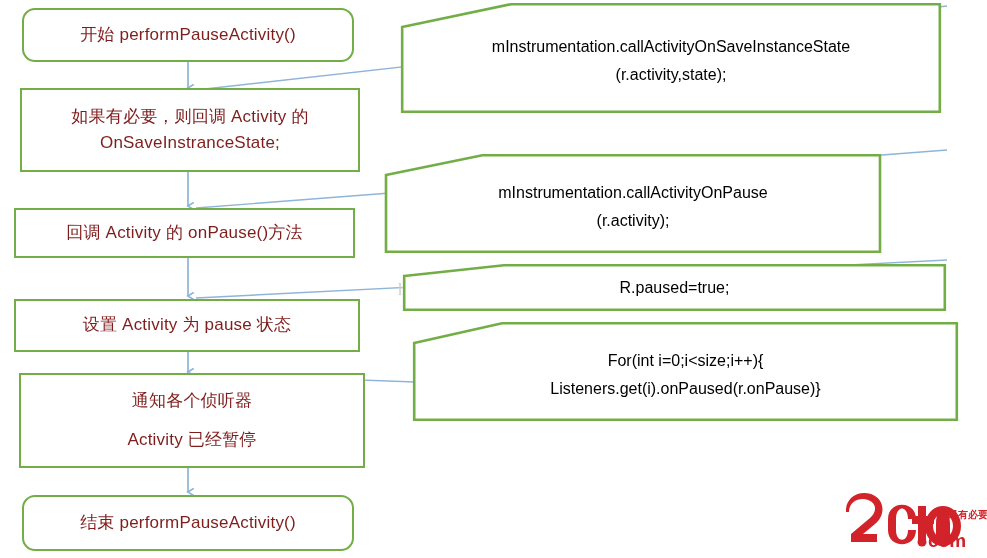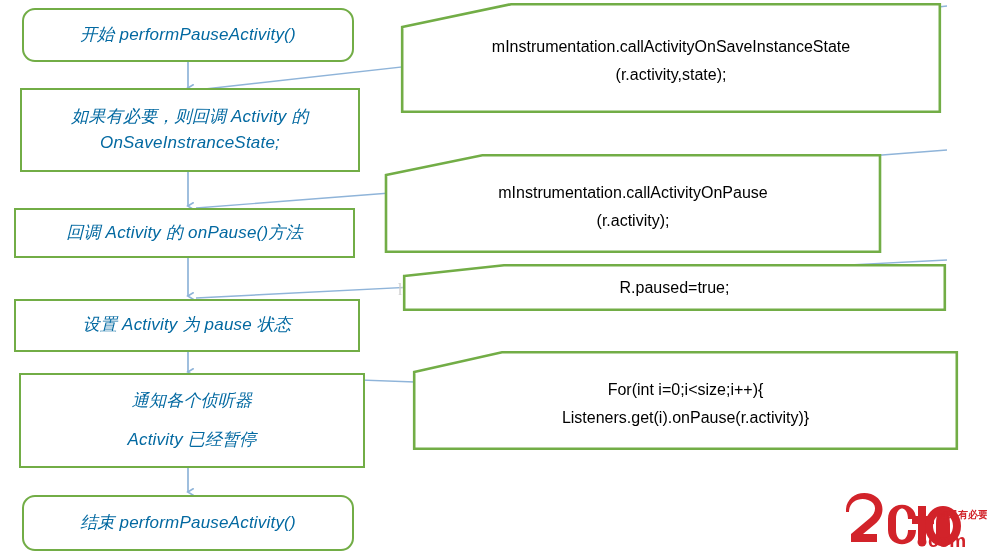--- a/index.html
+++ b/index.html
@@ -30,26 +30,25 @@
   .node {
     position: absolute;
     box-sizing: border-box;
     border: 2.5px solid #72AD46;
     background: #ffffff;
     display: flex;
     flex-direction: column;
     align-items: center;
     justify-content: center;
     text-align: center;
-    color: #0369a1;
+    color: #7f1d1d;
     font-size: 17px;
     line-height: 1.55;
     letter-spacing: 0.2px;
     z-index: 3;
-    font-style: italic;
   }
   .node.terminator {
     border-radius: 13px;
   }
   .node .ln { display: block; white-space: nowrap; }
 
   
   .callout {
     position: absolute;
     box-sizing: border-box;
@@ -180,27 +179,27 @@
 
   <div class="callout" style="left:402px; top:263px; width:545px; height:49px;">
     <svg class="shape" viewBox="0 0 545 49" preserveAspectRatio="none">
       <path d="M 2.2 13 L 102 2.2 L 542.8 2.2 L 542.8 46.8 L 2.2 46.8 Z" fill="#ffffff" stroke="#72AD46" stroke-width="2.6" vector-effect="non-scaling-stroke"></path>
     </svg>
     <div class="ctext" style="padding-top:0;">
       <span class="ln">R.paused=true;</span>
     </div>
   </div>
 
-  <div class="callout" style="left:412px; top:350px; width:547px; height:101px;">
+  <div class="callout" style="left:412px; top:321px; width:547px; height:101px;">
     <svg class="shape" viewBox="0 0 547 101" preserveAspectRatio="none">
       <path d="M 2.2 22 L 90 2.2 L 544.8 2.2 L 544.8 98.8 L 2.2 98.8 Z" fill="#ffffff" stroke="#72AD46" stroke-width="2.6" vector-effect="non-scaling-stroke"></path>
     </svg>
     <div class="ctext">
       <span class="ln">For(int i=0;i&lt;size;i++){</span>
-      <span class="ln">Listeners.get(i).onPause(r.activity)}</span>
+      <span class="ln">Listeners.get(i).onPaused(r.onPause)}</span>
     </div>
   </div>
 
   <div class="logo" style="left:846px; top:492px; width:135px; height:58px;">
     <svg width="135" height="58" viewBox="0 0 135 58">
 
       <path d="M 3 20 C 3 9, 14 5, 22 8 C 31 11, 31 20, 24 26 L 5 42 L 5 50 L 31 50 L 31 42 L 17 42 L 29 32 C 40 23, 39 7, 25 2 C 12 -2, -1 6, 0 20 Z" fill="#d2232a"></path>
 
       <path d="M 62 27 C 62 13, 50 13, 50 27 L 50 38 C 50 51, 62 51, 62 38 L 70 38 C 70 57, 42 57, 42 38 L 42 27 C 42 8, 70 8, 70 27 Z" fill="#d2232a"></path>
 

